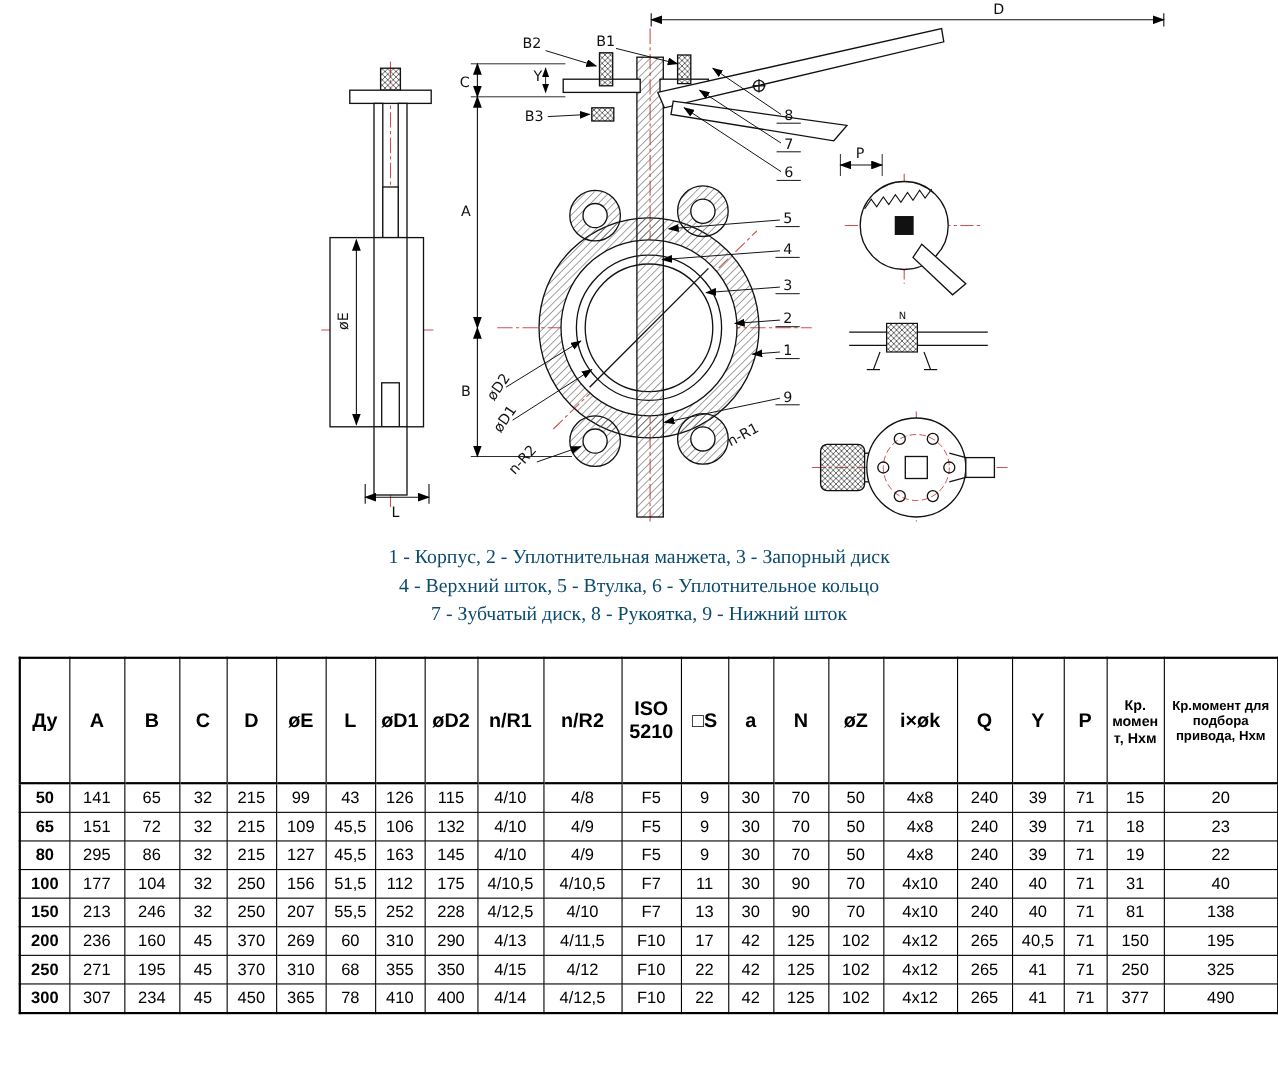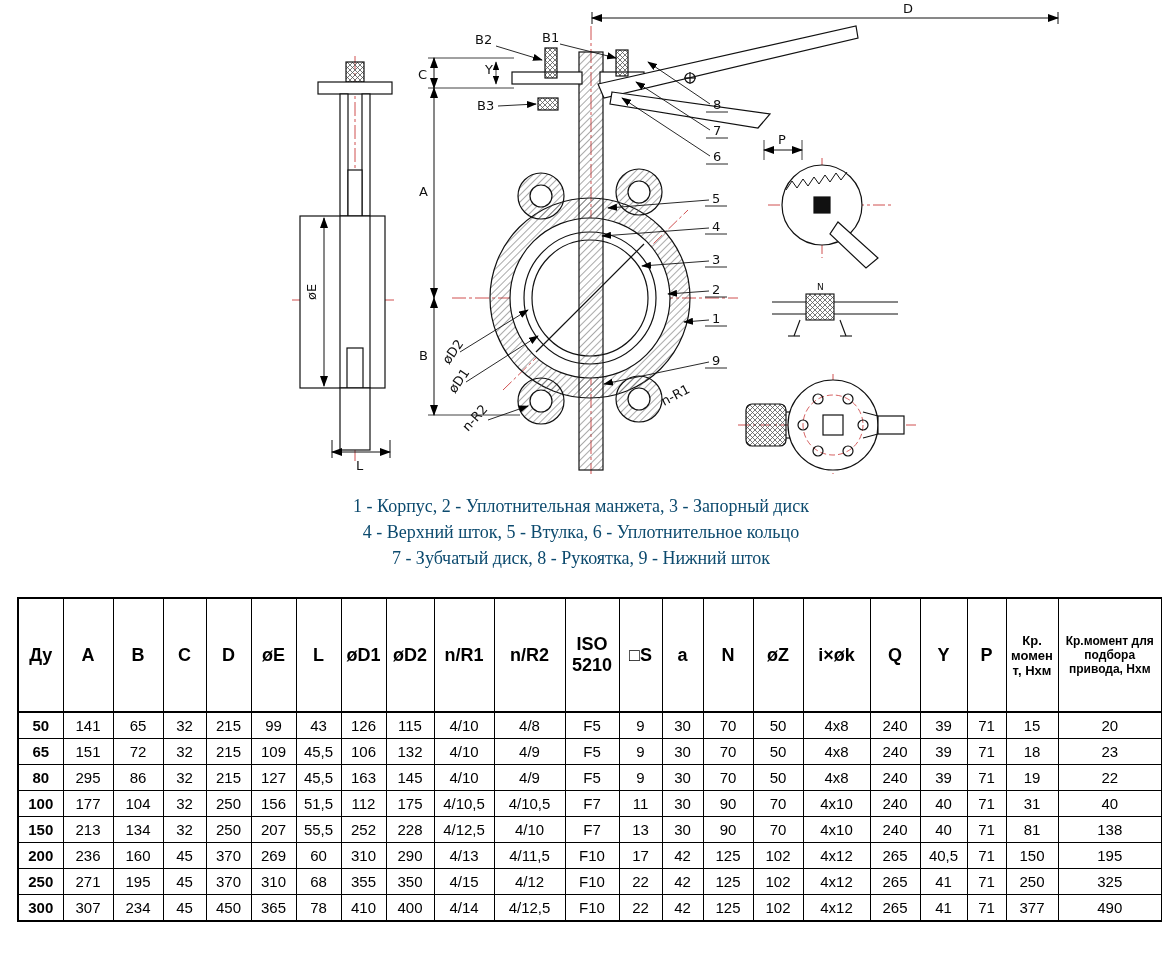--- a/index.html
+++ b/index.html
@@ -367,21 +367,21 @@
         <td>4x10</td>
         <td>240</td>
         <td>40</td>
         <td>71</td>
         <td>31</td>
         <td>40</td>
       </tr>
       <tr>
         <td>150</td>
         <td>213</td>
-        <td>134</td>
+        <td>246</td>
         <td>32</td>
         <td>250</td>
         <td>207</td>
         <td>55,5</td>
         <td>252</td>
         <td>228</td>
         <td>4/12,5</td>
         <td>4/10</td>
         <td>F7</td>
         <td>13</td>

